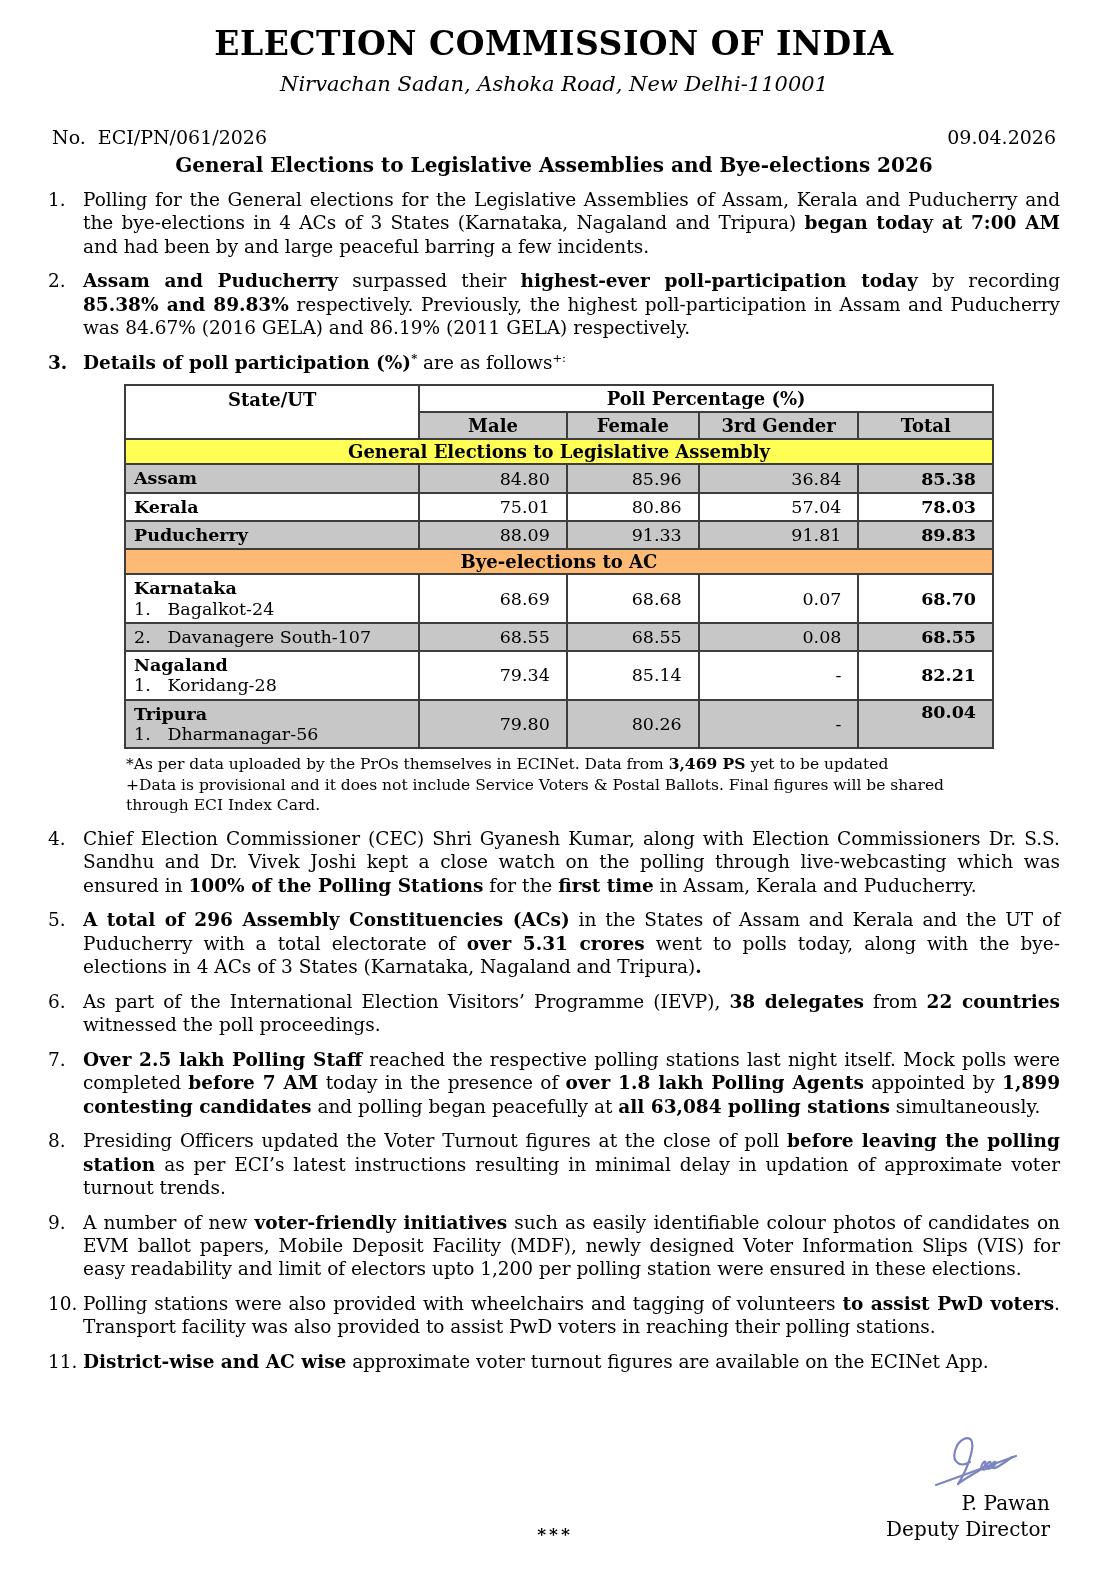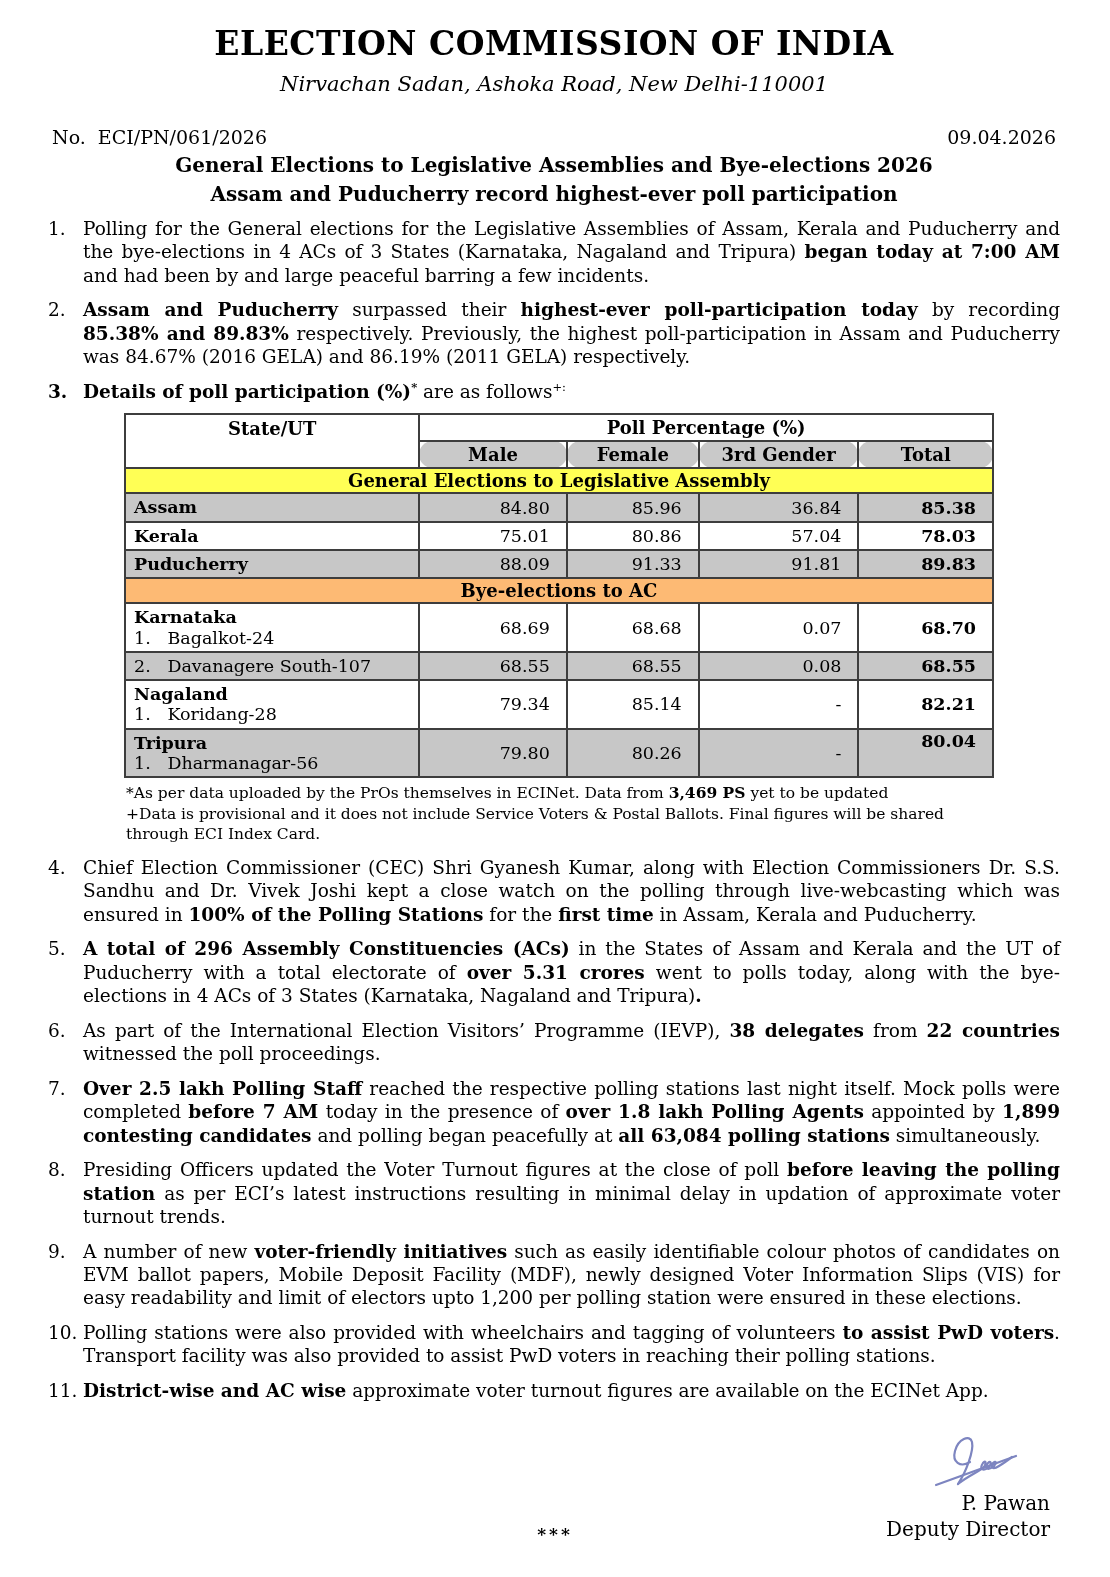--- a/index.html
+++ b/index.html
@@ -22,21 +22,21 @@
   .item { display:flex; margin-top:11px; font-size:18.5px; line-height:1.27; }
   .item .num { flex:0 0 35px; }
   .item .num.b { font-weight:bold; }
   .item .txt { flex:1; text-align:justify; }
   .b { font-weight:bold; }
   sup { font-size:0.62em; line-height:0; }
 
   .table-wrap { margin:10px 0 0 76px; width:870px; }
   table { border-collapse:collapse; width:100%; font-size:17.5px; table-layout:fixed; }
   th, td { border:2px solid #3d3d3d; padding:1px 8px; vertical-align:middle; }
-  thead th { font-size:18px; padding:2px 8px;border-radius:15px; }
+  thead th { font-size:18px; padding:2px 8px; }
   .state-hd { text-align:center; vertical-align:top; padding-top:3px; }
   .pp-hd { text-align:center; }
   .sub-hd { text-align:center; }
   .section-td { text-align:center; font-weight:bold; font-size:18px; padding:1px 4px; }
   .name-td { text-align:left; line-height:1.16; padding:3px 8px; }
   .val-td { text-align:right; padding-right:16px; }
   .total-td { font-weight:bold; }
   .v-top { vertical-align:top; }
 
   .footnotes { margin:5px 0 0 78px; width:860px; font-size:15.5px; line-height:1.32; }
@@ -52,21 +52,20 @@
 
   <div class="doc-title">ELECTION COMMISSION OF INDIA</div>
   <div class="doc-address">Nirvachan Sadan, Ashoka Road, New Delhi-110001</div>
 
   <div class="ref-line">
     <span>No.&nbsp; ECI/PN/061/2026</span>
     <span>09.04.2026</span>
   </div>
 
   <div class="h-sub">General Elections to Legislative Assemblies and Bye-elections 2026</div>
-  <div class="h-sub">Assam and Puducherry record highest-ever poll participation</div>
 
   <div id="list-before">
       <div class="item">
         <span class="num">1.</span>
         <div class="txt"><span>Polling for the General elections for the Legislative Assemblies of Assam, Kerala and Puducherry and the bye-elections in 4 ACs of 3 States (Karnataka, Nagaland and Tripura) </span><span class="b">began today at 7:00 AM</span><span> and had been by and large peaceful barring a few incidents.</span></div>
       </div>
       <div class="item">
         <span class="num">2.</span>
         <div class="txt"><span class="b">Assam and Puducherry</span><span> surpassed their </span><span class="b">highest-ever poll-participation today</span><span> by recording </span><span class="b">85.38% and 89.83%</span><span> respectively. Previously, the highest poll-participation in Assam and Puducherry was 84.67% (2016 GELA) and 86.19% (2011 GELA) respectively.</span></div>
       </div>

